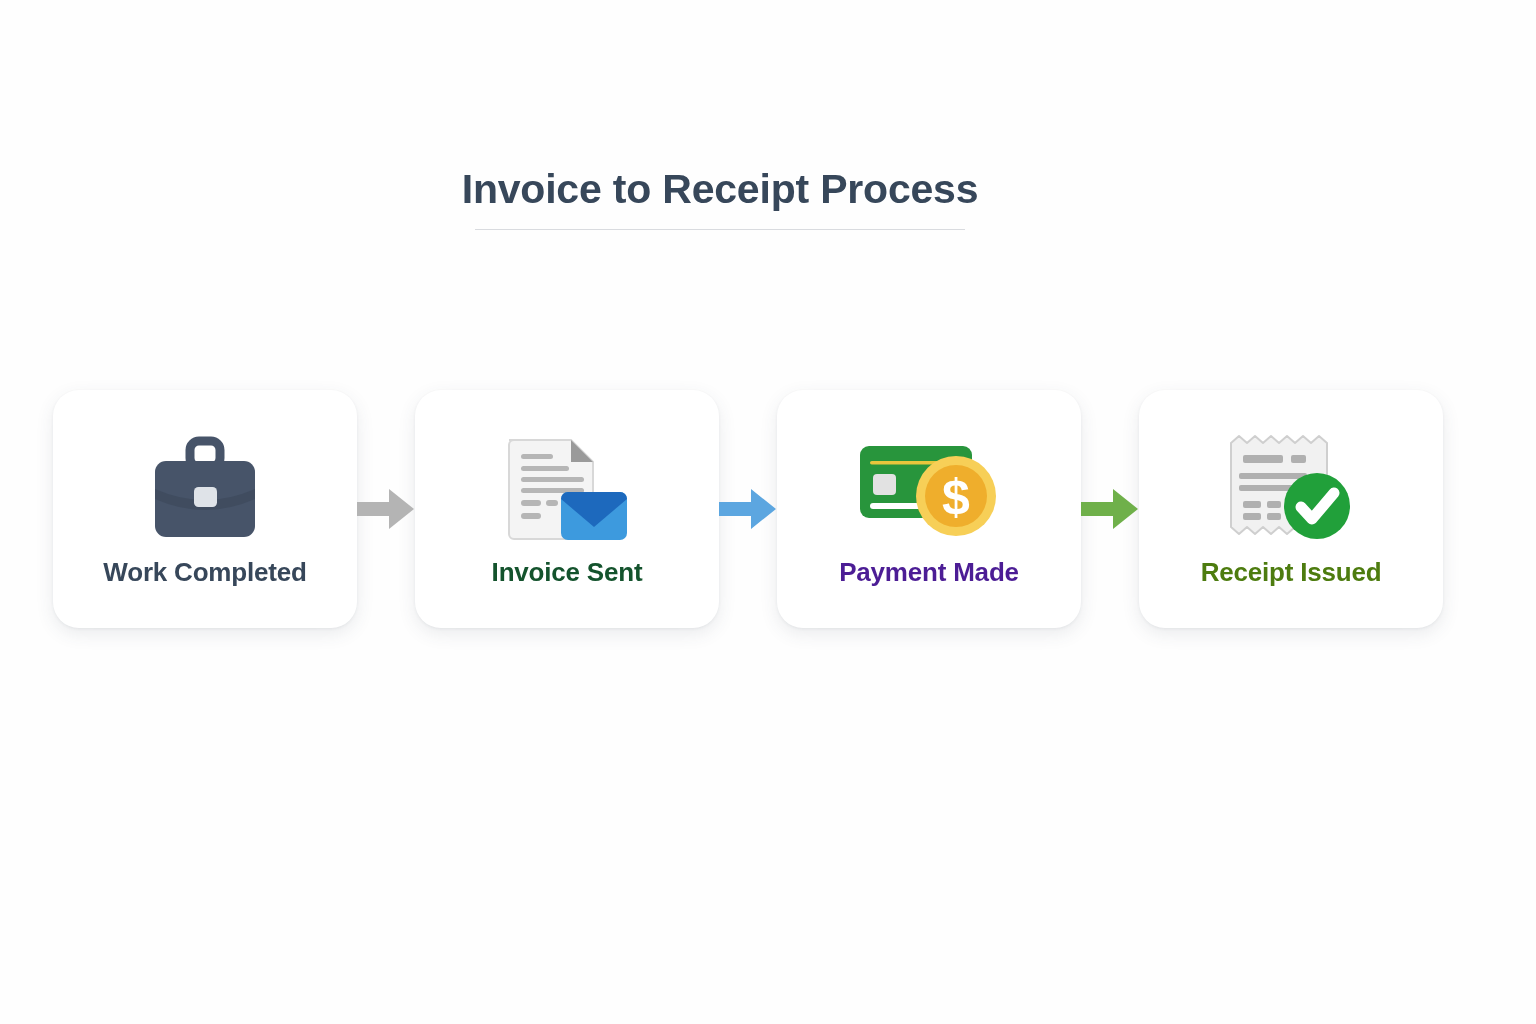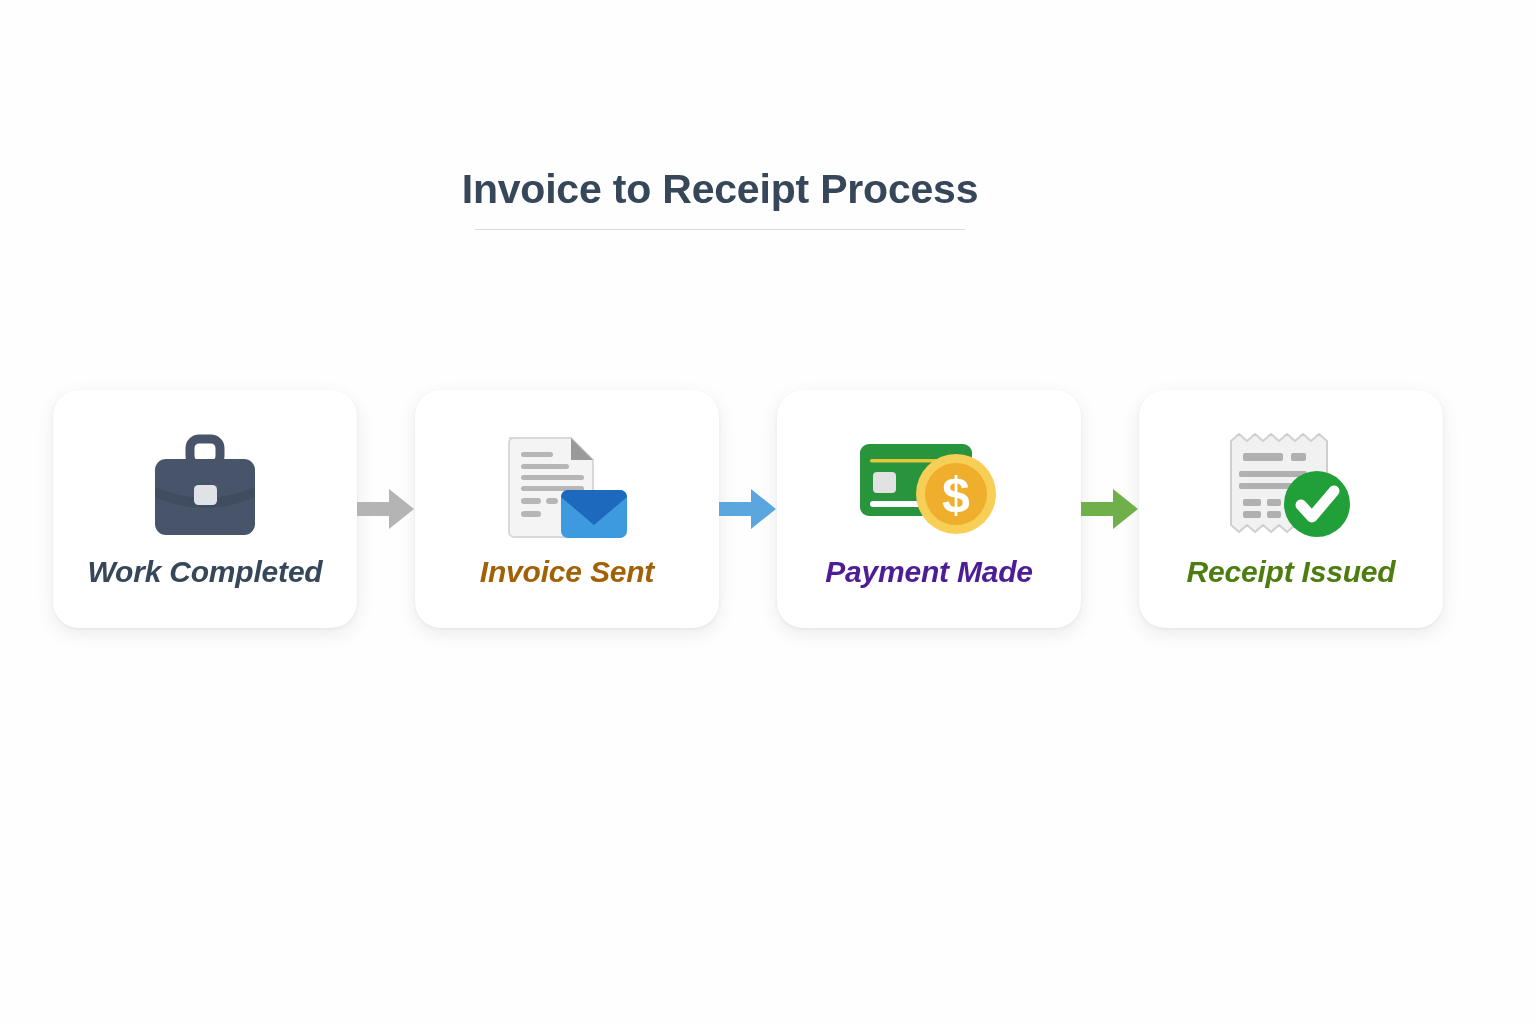--- a/index.html
+++ b/index.html
@@ -59,25 +59,24 @@
     flex: 0 0 auto;
     position: relative;
   }
   .icon-wrap {
     width: 150px; height: 116px;
     display: flex; align-items: center; justify-content: center;
     margin-bottom: 10px;
     position: relative;
   }
   .card-label {
-    font-size: 30px;
+    font-size: 26px;
     font-weight: bold;
     letter-spacing: -0.2px;
     white-space: nowrap;
-    font-style: italic;
   }
 
   
   .arrow-wrap {
     flex: 1 1 auto;
     height: 238px;
     display: flex;
     align-items: center;
     justify-content: center;
     position: relative;
@@ -129,21 +128,21 @@
           <rect x="18" y="43" width="63" height="5" rx="2.5" fill="#b6b6b6"></rect>
           <rect x="18" y="54" width="63" height="5" rx="2.5" fill="#b6b6b6"></rect>
           <rect x="18" y="66" width="20" height="6" rx="3" fill="#b6b6b6"></rect>
           <rect x="43" y="66" width="12" height="6" rx="3" fill="#b6b6b6"></rect>
           <rect x="18" y="79" width="20" height="6" rx="3" fill="#b6b6b6"></rect>
 
           <rect x="58" y="58" width="66" height="48" rx="7" fill="#3d9ade"></rect>
           <path d="M58 65 a7 7 0 0 1 7 -7 h52 a7 7 0 0 1 7 7 l-33 28 z" fill="#1d69bd"></path>
         </svg>
       </div>
-      <div class="card-label" style="color:#a16207">Invoice Sent</div>
+      <div class="card-label" style="color:#14532d">Invoice Sent</div>
     </div>
 
     <div class="arrow-wrap">
       <svg class="arrow-svg" width="58" height="48" viewBox="0 0 58 48">
         <path d="M0 17 L32 17 L32 4 L57 24 L32 44 L32 31 L0 31 Z" fill="#5ca6e0"></path>
       </svg>
     </div>
 
     <div class="card">
       <div class="icon-wrap">

